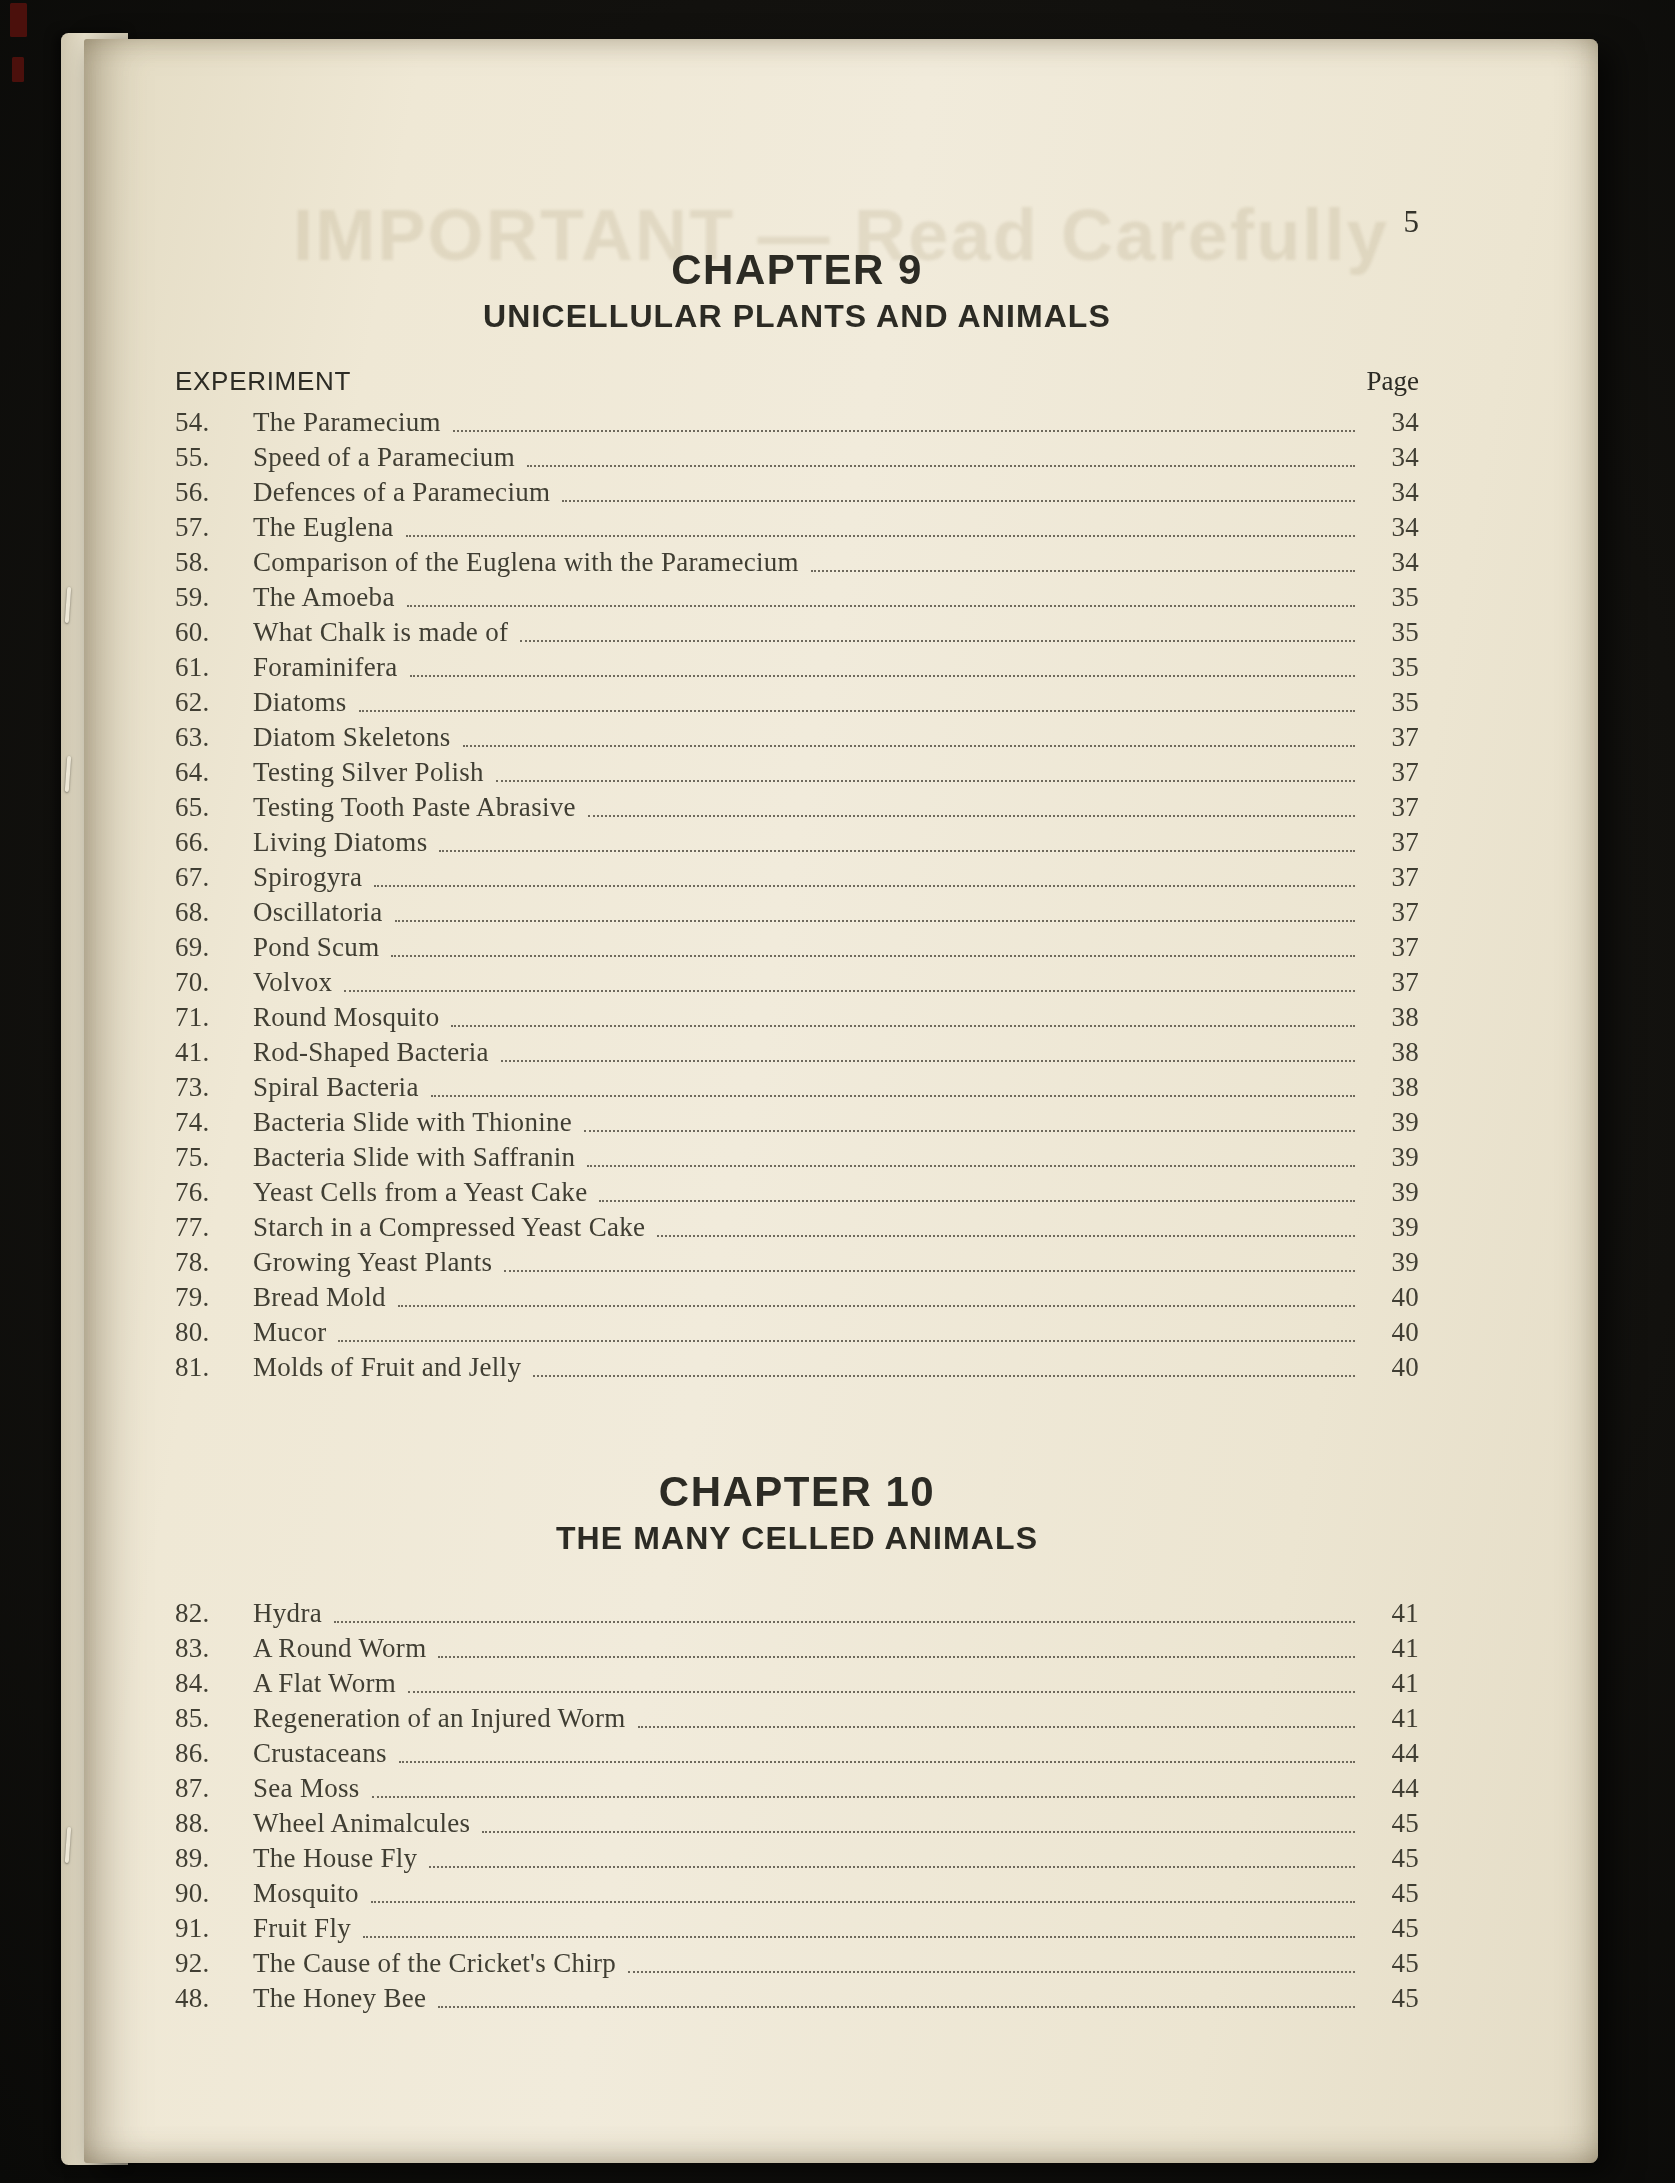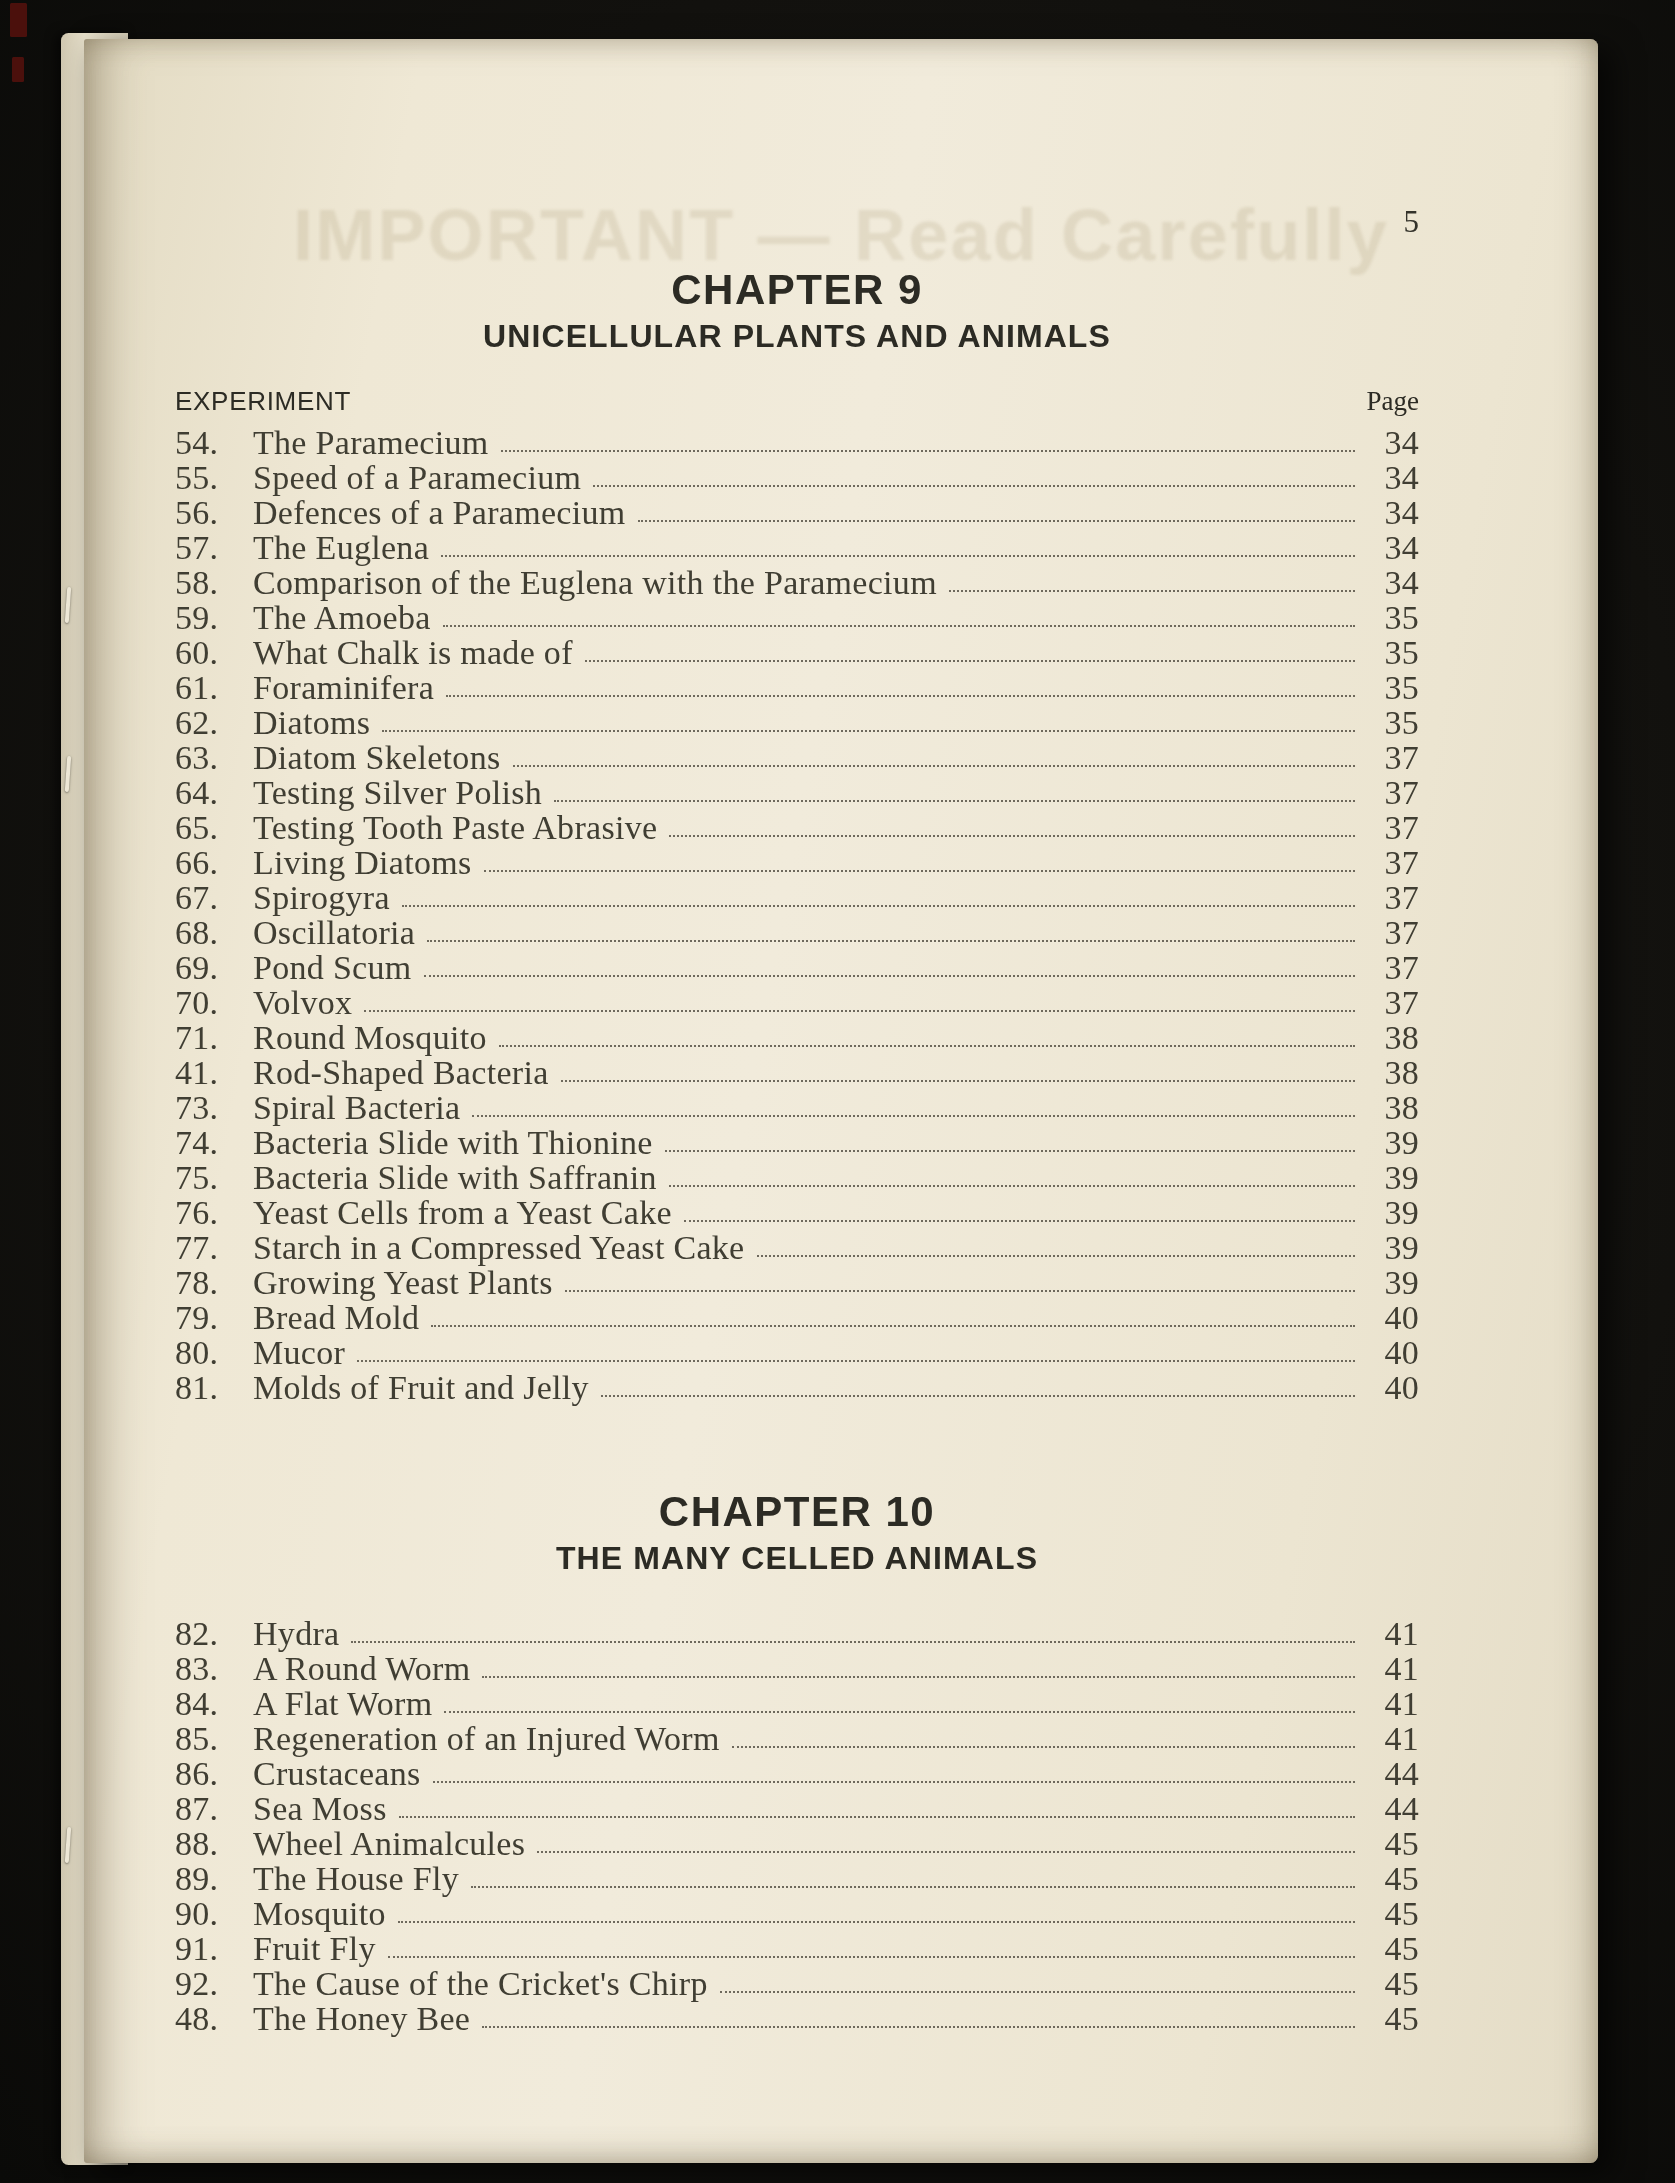--- a/index.html
+++ b/index.html
@@ -69,21 +69,21 @@
   }
 
   .pgnum {
     padding-top: 166px;
     text-align: right;
     font-size: 31px; line-height: 34px;
     color: #34332b;
   }
 
   .chapter-title {
-    margin-top: 28px;
+    margin-top: 8px;
     text-align: center;
     font-family: "Liberation Sans", sans-serif;
     font-weight: 700; font-size: 42px; line-height: 46px;
     letter-spacing: 1.5px;
     color: #2c2b24;
   }
   .chapter-sub {
     margin-top: 5px;
     text-align: center;
     font-family: "Liberation Sans", sans-serif;
@@ -104,21 +104,21 @@
   .col-right {
     font-weight: 400; font-size: 27px;
     color: #2c2b24;
   }
 
   .list { margin-top: 7.5px; }
   .list.second { margin-top: 39px; }
 
   .row {
     display: flex; align-items: center;
-    font-size: 34px; line-height: 35px;
+    font-size: 27px; line-height: 35px;
     letter-spacing: 0.3px;
     color: #403e33;
   }
   .row .num   { width: 78px; flex: 0 0 auto; }
   .row .title { flex: 0 0 auto; white-space: nowrap; }
   .row .dots  {
     flex: 1 1 auto;
     align-self: flex-end;
     margin: 0 10.4px 7.5px 12px;
     border-bottom: 2.2px dotted rgba(77, 73, 61, .8);

